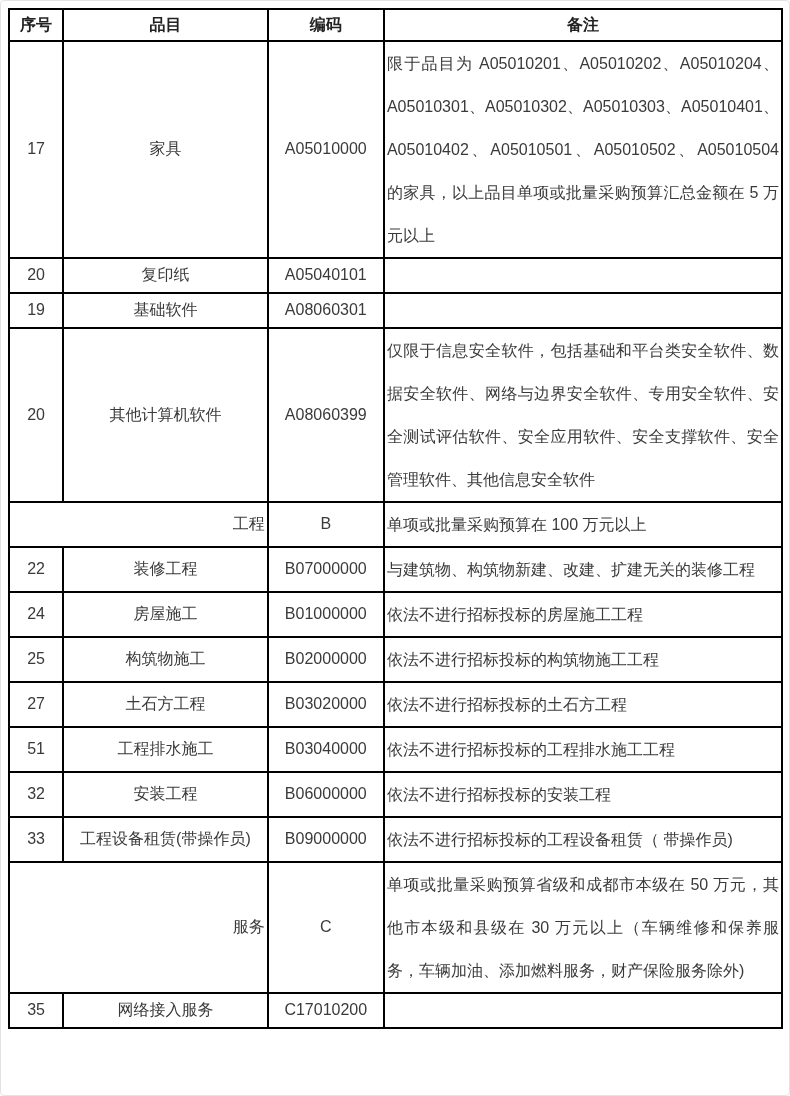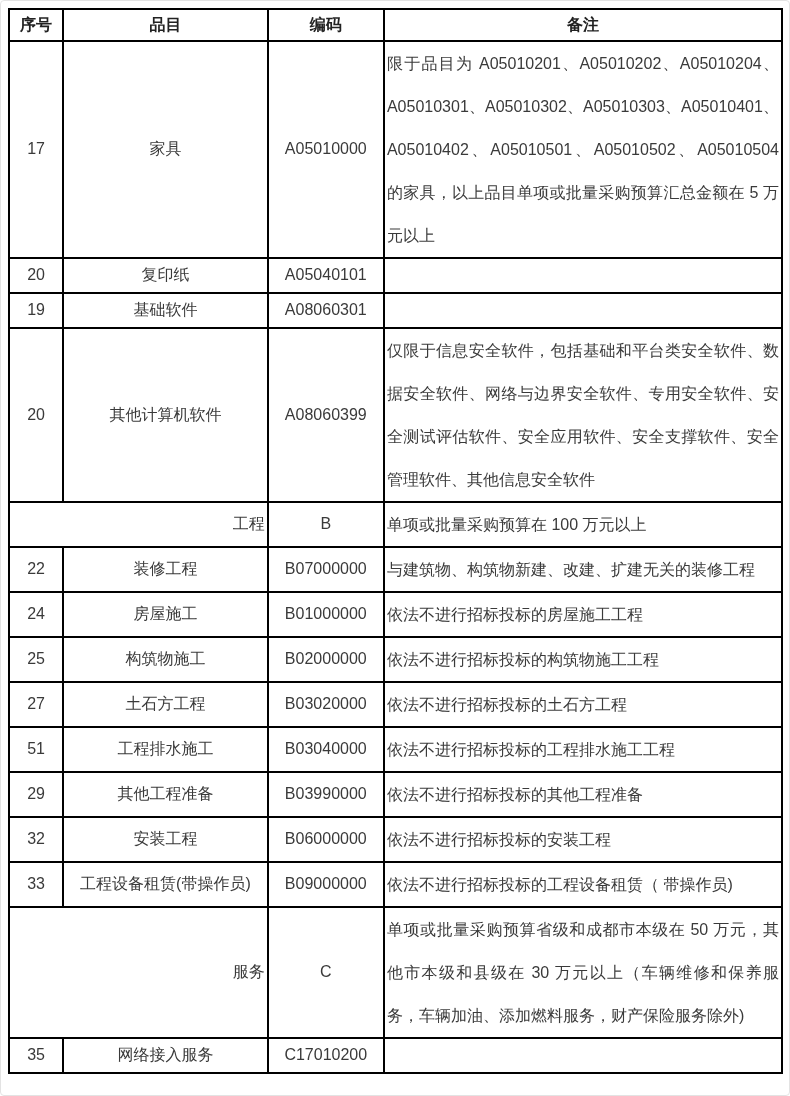--- a/index.html
+++ b/index.html
@@ -138,26 +138,20 @@
           <td class="code-cell">B03020000</td>
           <td class="remark-cell">依法不进行招标投标的土石方工程</td>
         </tr>
         <tr>
           <td class="index-cell">51</td>
           <td class="item-cell">工程排水施工</td>
           <td class="code-cell">B03040000</td>
           <td class="remark-cell">依法不进行招标投标的工程排水施工工程</td>
         </tr>
         <tr>
-          <td class="index-cell">29</td>
-          <td class="item-cell">其他工程准备</td>
-          <td class="code-cell">B03990000</td>
-          <td class="remark-cell">依法不进行招标投标的其他工程准备</td>
-        </tr>
-        <tr>
           <td class="index-cell">32</td>
           <td class="item-cell">安装工程</td>
           <td class="code-cell">B06000000</td>
           <td class="remark-cell">依法不进行招标投标的安装工程</td>
         </tr>
         <tr>
           <td class="index-cell">33</td>
           <td class="item-cell">工程设备租赁(带操作员)</td>
           <td class="code-cell">B09000000</td>
           <td class="remark-cell">依法不进行招标投标的工程设备租赁（ 带操作员)</td>

